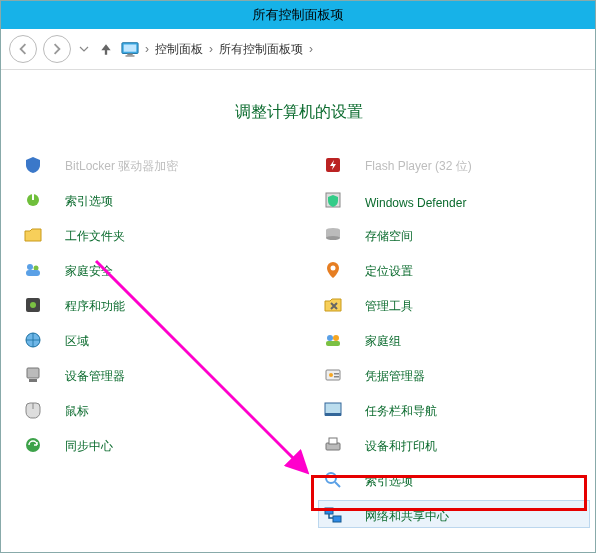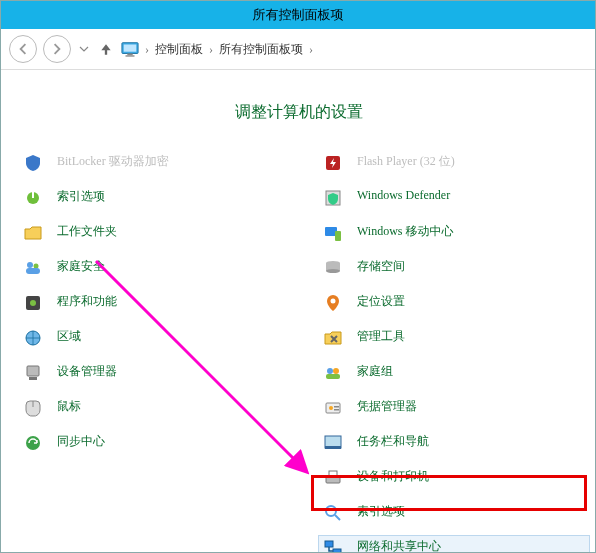--- a/index.html
+++ b/index.html
@@ -1,30 +1,30 @@
 <!DOCTYPE html>
 <html><head>
 <meta charset="utf-8">
 <style>
 html,body{margin:0;padding:0;font-family:"Microsoft YaHei","Segoe UI",sans-serif;font-size:12px;color:#000;background:#fff;}
-.window{width:596px;height:553px;position:relative;overflow:hidden;border:1px solid #8aa;box-sizing:border-box;font-family:Liberation Serif, serif;}
+.window{width:596px;height:553px;position:relative;overflow:hidden;border:1px solid #8aa;box-sizing:border-box;}
 .titlebar{height:28px;background:#17b2e8;color:#000;text-align:center;line-height:28px;font-size:13px;}
 .navbar{height:40px;display:flex;align-items:center;gap:6px;padding:0 8px;border-bottom:1px solid #ddd;}
 .navbtn{width:26px;height:26px;border:1px solid #bbb;border-radius:50%;display:flex;align-items:center;justify-content:center;color:#888;background:#fff;}
 .navbtn svg{width:12px;height:12px;}
 .dropbtn{width:14px;height:14px;display:flex;align-items:center;justify-content:center;color:#888;}
 .uparrow{width:18px;height:18px;display:flex;align-items:center;justify-content:center;color:#555;}
 .addr{display:flex;align-items:center;gap:4px;font-size:12px;color:#333;}
 .addr .sep{color:#777;padding:0 2px;}
 .cpicon{width:18px;height:18px;}
 .content{padding:22px 18px 0 18px;}
 .heading{color:#0b6b2e;font-size:16px;margin:10px 0 28px 2px;text-align:center;}
 .cols{display:flex;gap:30px;}
 .col{flex:0 0 270px;display:flex;flex-direction:column;gap:9px;}
-.item{display:flex;align-items:flex-start;gap:14px;height:22px;padding:2px 4px;color:#0b6b2e;cursor:pointer;}
+.item{display:flex;align-items:flex-end;gap:22px;height:22px;padding:2px 4px;color:#0b6b2e;cursor:pointer;}
 .item.cutoff{color:#bdbdbd;}
 .item .ico{width:20px;height:20px;flex:0 0 20px;display:flex;align-items:center;justify-content:center;}
 .item .lbl{white-space:nowrap;}
 .highlight{position:absolute;border:3px solid #e60000;pointer-events:none;}
 .arrow{position:absolute;pointer-events:none;}
 .item.focus{background:#eaf3fb;outline:1px solid #bcd7ee;}
 svg{display:block;}
 </style>
 </head>
 <body>
@@ -170,29 +170,20 @@
               <svg viewBox="0 0 20 20" width="20" height="20">
                 <rect x="3" y="3" width="14" height="14" fill="#ddd" stroke="#888"></rect>
                 <path d="M10 5 L15 7 V11 C15 14 13 16 10 17 C7 16 5 14 5 11 V7 Z" fill="#3c8"></path>
               </svg>
             </span>
     <span class="lbl">Windows Defender</span>
   </div>
           <div class="item">
     <span class="ico">
               <svg viewBox="0 0 20 20" width="20" height="20">
-                <rect x="2" y="4" width="12" height="9" rx="1" fill="#2e8ae6"></rect>
-                <rect x="12" y="8" width="6" height="10" rx="1" fill="#7bc043"></rect>
-              </svg>
-            </span>
-    <span class="lbl">Windows 移动中心</span>
-  </div>
-          <div class="item">
-    <span class="ico">
-              <svg viewBox="0 0 20 20" width="20" height="20">
                 <ellipse cx="10" cy="5" rx="7" ry="2" fill="#bbb"></ellipse>
                 <rect x="3" y="5" width="14" height="8" fill="#bbb"></rect>
                 <ellipse cx="10" cy="13" rx="7" ry="2" fill="#999"></ellipse>
               </svg>
             </span>
     <span class="lbl">存储空间</span>
   </div>
           <div class="item">
     <span class="ico">
               <svg viewBox="0 0 20 20" width="20" height="20">

